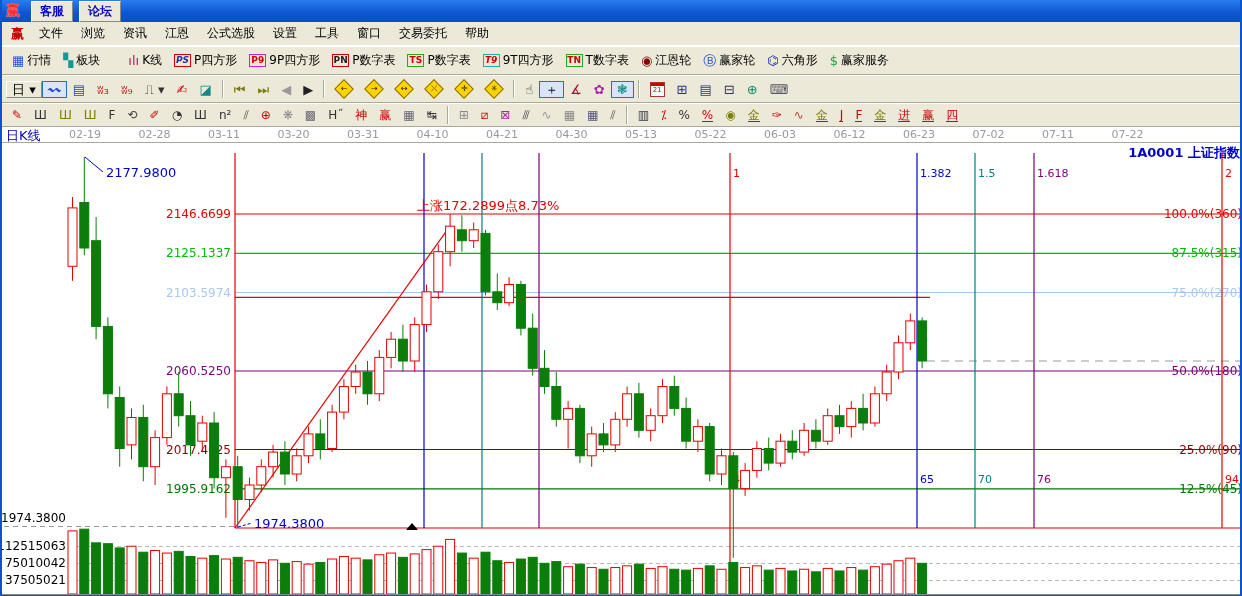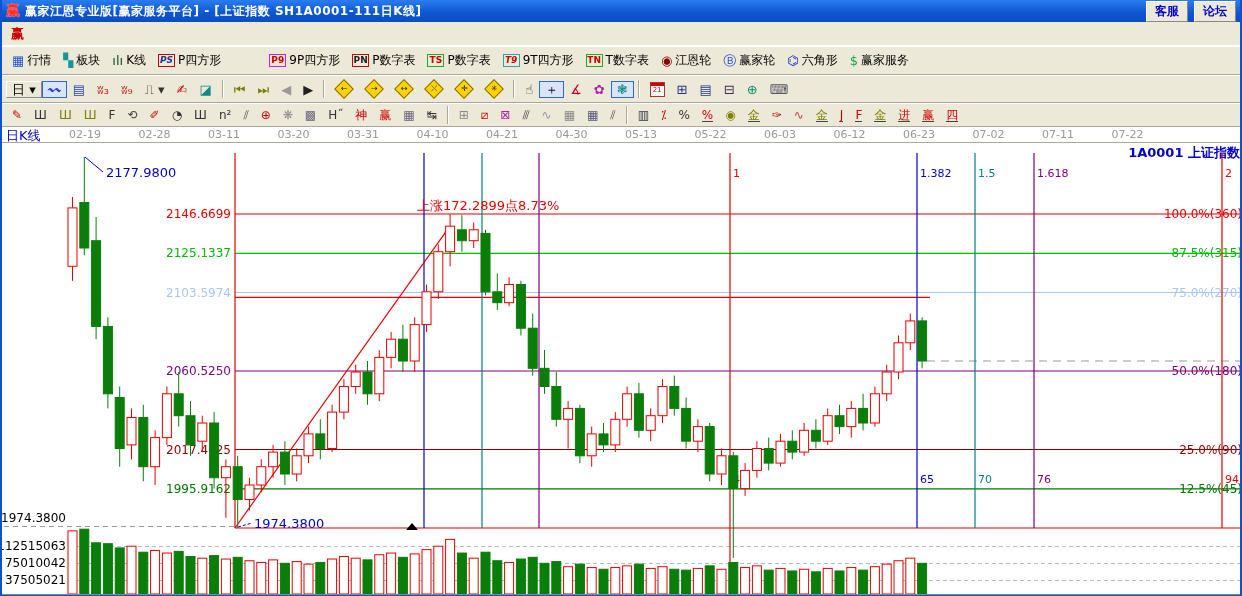--- a/index.html
+++ b/index.html
@@ -41,46 +41,46 @@
   
   #chart{position:relative;height:470px;background:#fff;}
   #chartsvg{position:absolute;left:0;top:0;}
 </style>
 </head>
 <body>
 
 <div id="window">
   <div class="titlebar">
     <span class="tlogo">赢</span>
-    <span class="ttitle">赢家江恩专业版[赢家服务平台] - [上证指数   SH1A0001-111日K线]</span>
     <span class="tbtn">客服</span>
     <span class="tbtn">论坛</span>
   </div>
   <div class="menubar">
     <span class="mlogo">赢</span>
+    <span id="menu-items"><span class="menuitem">文件</span><span class="menuitem">浏览</span><span class="menuitem">资讯</span><span class="menuitem">江恩</span><span class="menuitem">公式选股</span><span class="menuitem">设置</span><span class="menuitem">工具</span><span class="menuitem">窗口</span><span class="menuitem">交易委托</span><span class="menuitem">帮助</span></span>
   </div>
   <div id="tb1" class="tbrow">
       <span class="tbitem">
         <span class="glyph" style="color: rgb(34, 85, 204);">▦</span>
         <span>行情</span>
       </span>
       <span class="tbitem">
         <span class="glyph" style="color: rgb(17, 153, 153);">▚</span>
         <span>板块</span>
       </span>
       <span class="tbitem">
-        <span class="glyph" style="color: #14532d;">ılı</span>
+        <span class="glyph" style="color: #be185d; margin-left: 16px;">ılı</span>
         <span>K线</span>
       </span>
       <span class="tbitem">
         <span class="boxg" style="border: 1px solid rgb(204, 0, 0); color: rgb(34, 51, 153); font-style: italic;">PS</span>
         <span>P四方形</span>
       </span>
       <span class="tbitem">
-        <span class="boxg" style="border: 1px solid rgb(204, 34, 204); color: rgb(204, 0, 0); margin-left: 36px;">P9</span>
+        <span class="boxg" style="border: 1px solid rgb(204, 34, 204); color: rgb(204, 0, 0);">P9</span>
         <span>9P四方形</span>
       </span>
       <span class="tbitem">
         <span class="boxg" style="border: 1px solid rgb(204, 0, 0); color: rgb(34, 34, 34);">PN</span>
         <span>P数字表</span>
       </span>
       <span class="tbitem">
         <span class="boxg" style="border: 1px solid rgb(34, 170, 34); color: rgb(204, 0, 0);">TS</span>
         <span>P数字表</span>
       </span>

